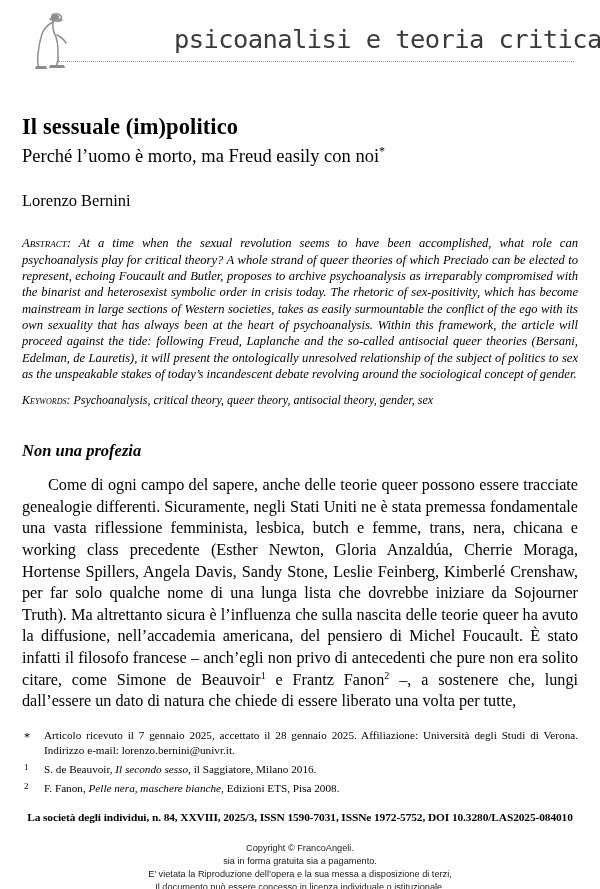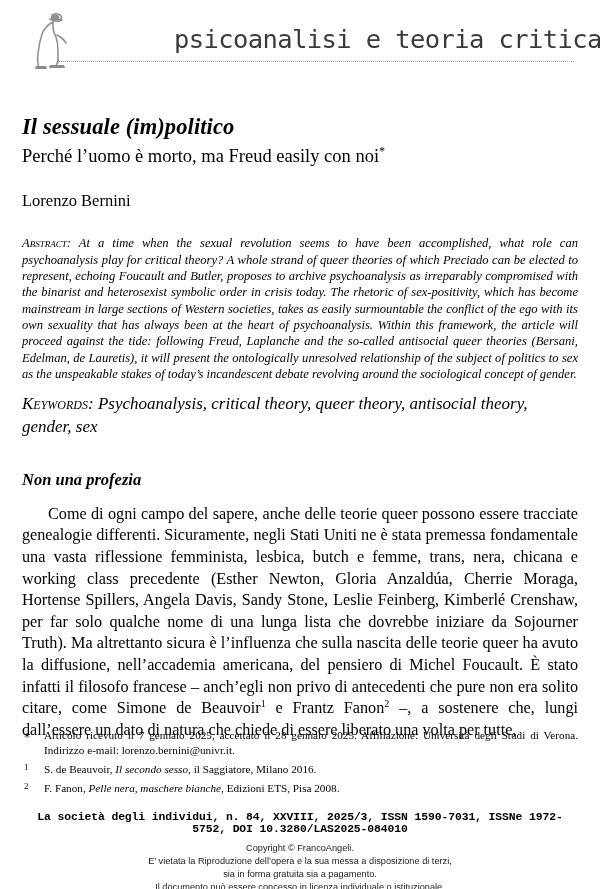--- a/index.html
+++ b/index.html
@@ -57,21 +57,20 @@
     border-top: 1px dotted #9a9a9a;
   }
 
   
   .title-block {
     margin-top: 36px;
   }
   .article-title {
     font-size: 22.5px;
     font-weight: bold;
-    font-style: italic;
     letter-spacing: 0.1px;
     margin: 0 0 4px 0;
     line-height: 1.15;
   }
   .article-subtitle {
     font-size: 18.5px;
     font-weight: normal;
     font-style: normal;
     margin: 0;
     line-height: 1.2;
@@ -93,21 +92,21 @@
     font-size: 12.6px;
     line-height: 1.30;
     text-align: justify;
   }
   .smallcaps {
     font-variant: small-caps;
   }
   .keywords-block {
     margin-top: 11px;
     font-style: italic;
-    font-size: 17px;
+    font-size: 12px;
     line-height: 1.30;
     text-align: left;
   }
 
   
   .section-heading {
     margin-top: 32px;
     font-size: 16.5px;
     font-style: italic;
     font-weight: bold;
@@ -157,21 +156,21 @@
     font-style: italic;
   }
 
   
   .footer-journal {
     position: absolute;
     left: 22px;
     right: 22px;
     top: 805px;
     text-align: center;
-    font-family: Liberation Mono, monospace;
+    font-family: Liberation Serif, serif;
     font-size: 11.4px;
     font-weight: bold;
     letter-spacing: -0.1px;
     color: #000;
   }
   .footer-copyright {
     position: absolute;
     left: 22px;
     right: 22px;
     top: 836px;
@@ -244,18 +243,18 @@
     <div class="footnote">
       <span class="fn-num">2</span><span>F. Fanon, </span><i>Pelle nera, maschere bianche</i><span>, Edizioni ETS, Pisa 2008.</span>
     </div>
 
   </div>
 
   <div class="footer-journal">La società degli individui, n. 84, XXVIII, 2025/3, ISSN 1590-7031, ISSNe 1972-5752, DOI 10.3280/LAS2025-084010</div>
 
   <div class="footer-copyright">
     <div>Copyright © FrancoAngeli.</div>
+    <div>sia in forma gratuita sia a pagamento.</div>
     <div>E’ vietata la Riproduzione dell’opera e la sua messa a disposizione di terzi,</div>
-    <div>sia in forma gratuita sia a pagamento.</div>
     <div>Il documento può essere concesso in licenza individuale o istituzionale.</div>
   </div>
 
 </div>
 
 </body></html>

